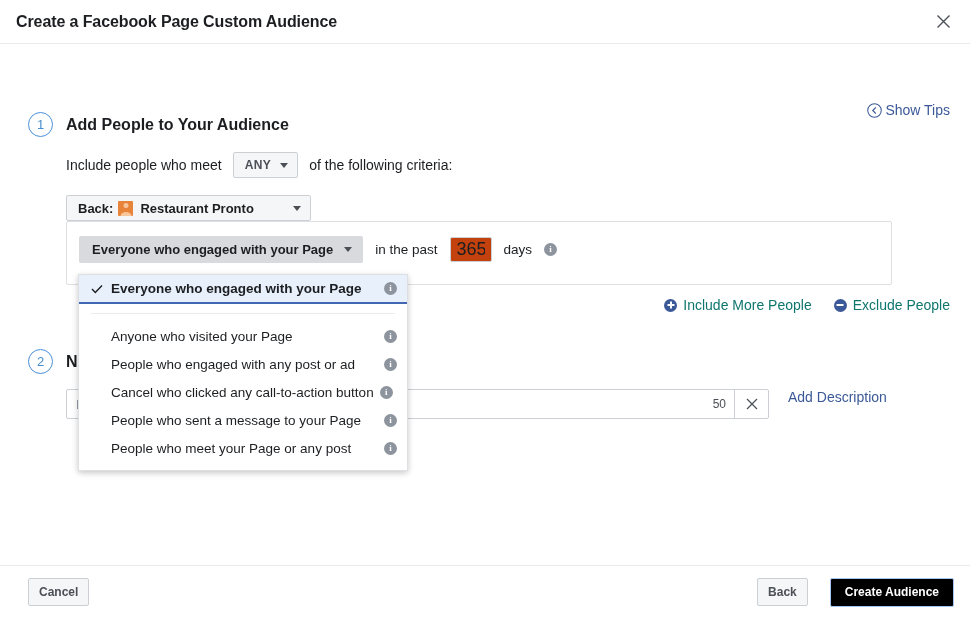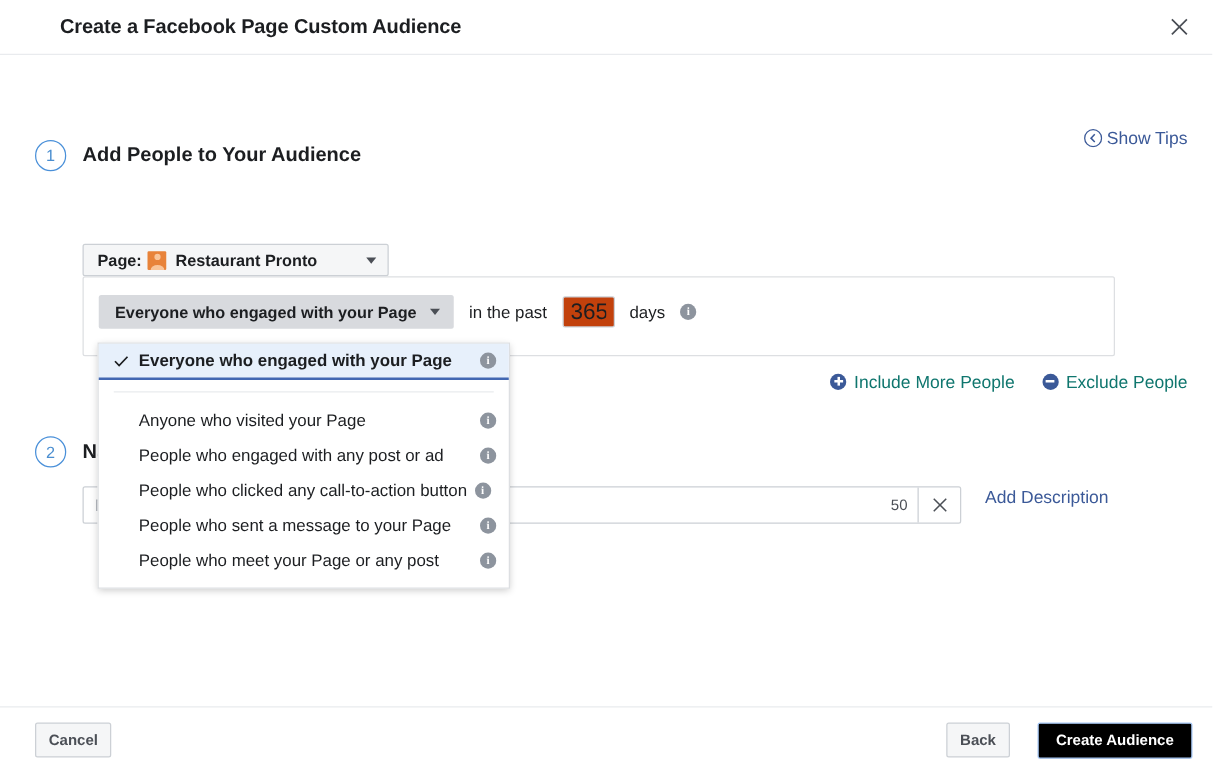--- a/index.html
+++ b/index.html
@@ -17,21 +17,20 @@
   .dialog-header {
     height:44px;
     border-bottom:1px solid #e9ebee;
     display:flex; align-items:center;
     padding:0 16px 0 16px;
     position:relative;
   }
   .dialog-title {
     font-size:16px; font-weight:bold; color:#1c1e21;
     letter-spacing:-0.1px;
-    margin-left:32px;
   }
   .close-btn {
     position:absolute; right:14px; top:50%; transform:translateY(-50%);
     width:26px; height:26px;
     display:flex; align-items:center; justify-content:center;
     cursor:pointer;
   }
   .close-btn svg { display:block; }
 
   
@@ -290,23 +289,31 @@
       <path d="M9.4 4.7 L6.2 8 L9.4 11.3" fill="none" stroke="#3b5998" stroke-width="1.3"></path>
     </svg>
     <span class="lbl">Show Tips</span>
   </div>
 
   <div class="step-head" id="step1-head">
     <div class="step-num">1</div>
     <div class="step-title">Add People to Your Audience</div>
   </div>
 
+  <div class="criteria-line">
+    <span>Include people who meet</span>
+    <span class="any-select">
+      <span>ANY</span>
+      <span class="caret"></span>
+    </span>
+    <span>of the following criteria:</span>
+  </div>
 
   <div class="page-chip">
-    <span class="plabel">Page:</span>
+    <span class="plabel">Back:</span>
     <span class="page-avatar"></span>
     <span class="pname">Restaurant Pronto</span>
     <span class="caret"></span>
   </div>
 
   <div class="cond-panel">
     <div class="cond-row">
       <span class="cond-select">
         <span>Everyone who engaged with your Page</span>
         <span class="caret"></span>
@@ -368,21 +375,21 @@
     </div>
 
     <div class="dd-item">
       <span class="dd-check"></span>
       <span class="txt">People who engaged with any post or ad</span>
       <span class="info-icon">i</span>
     </div>
 
     <div class="dd-item wide">
       <span class="dd-check"></span>
-      <span class="txt">People who clicked any call-to-action button</span>
+      <span class="txt">Cancel who clicked any call-to-action button</span>
       <span class="info-icon">i</span>
     </div>
 
     <div class="dd-item">
       <span class="dd-check"></span>
       <span class="txt">People who sent a message to your Page</span>
       <span class="info-icon">i</span>
     </div>
 
     <div class="dd-item">

